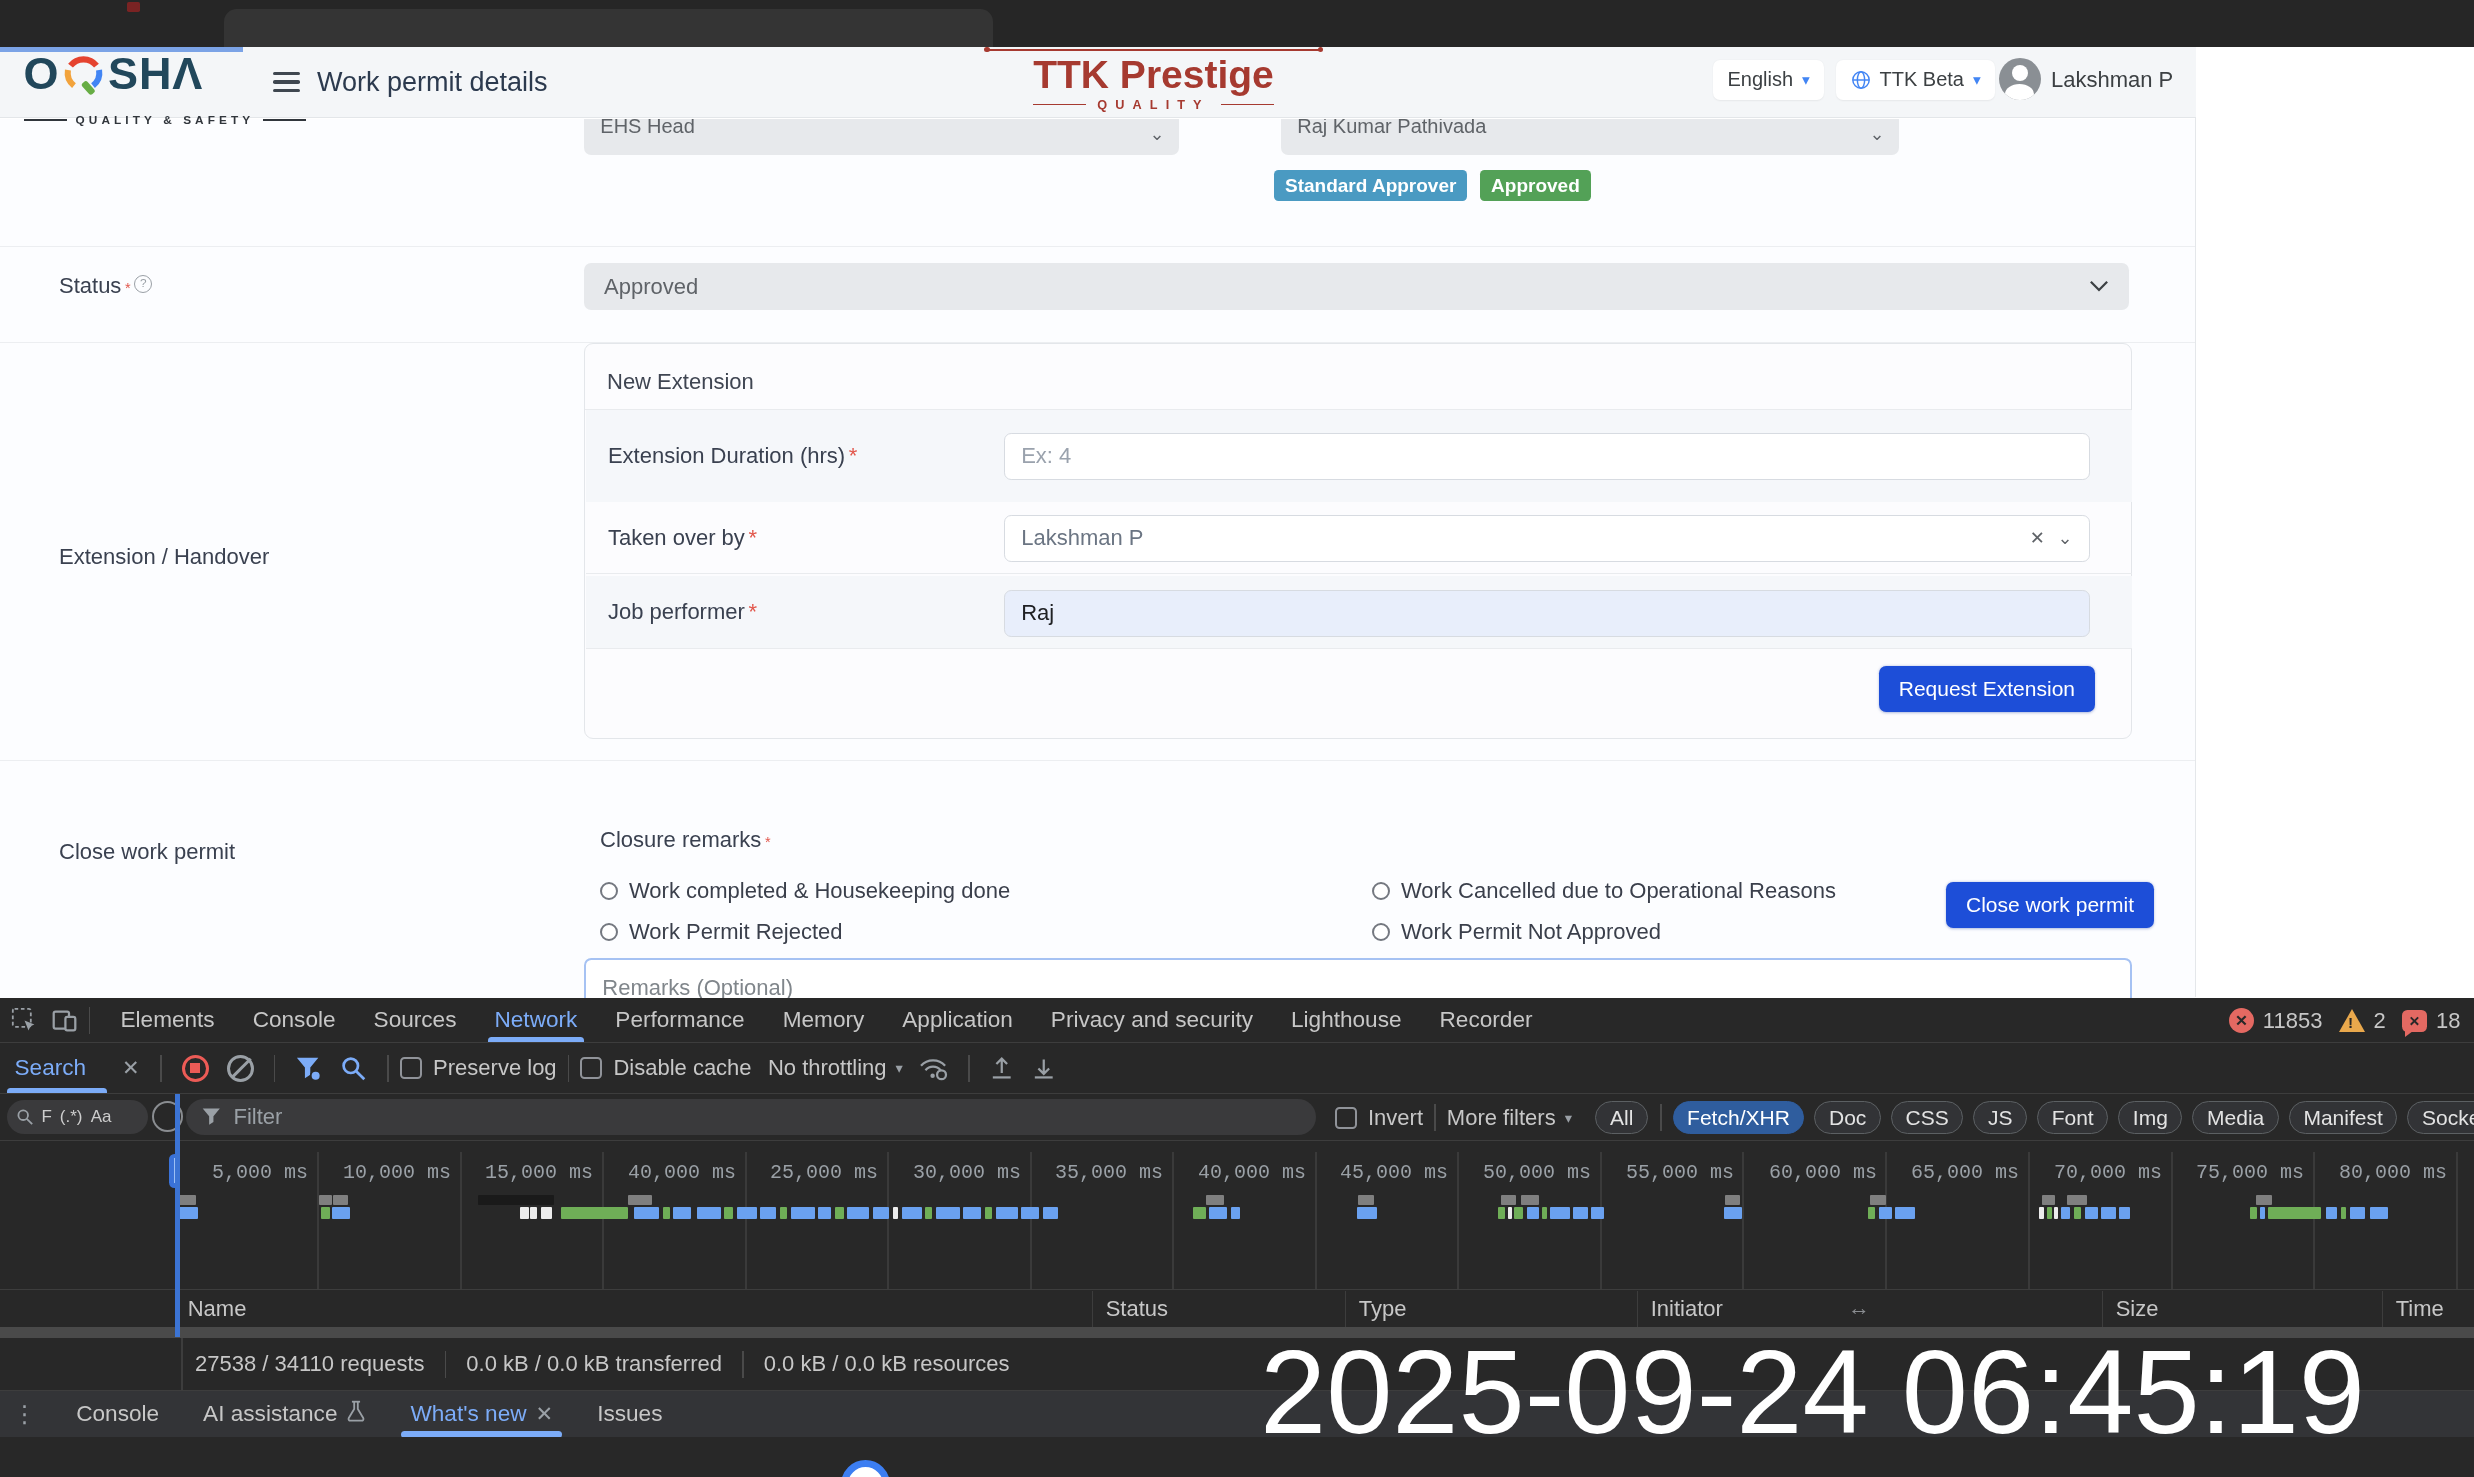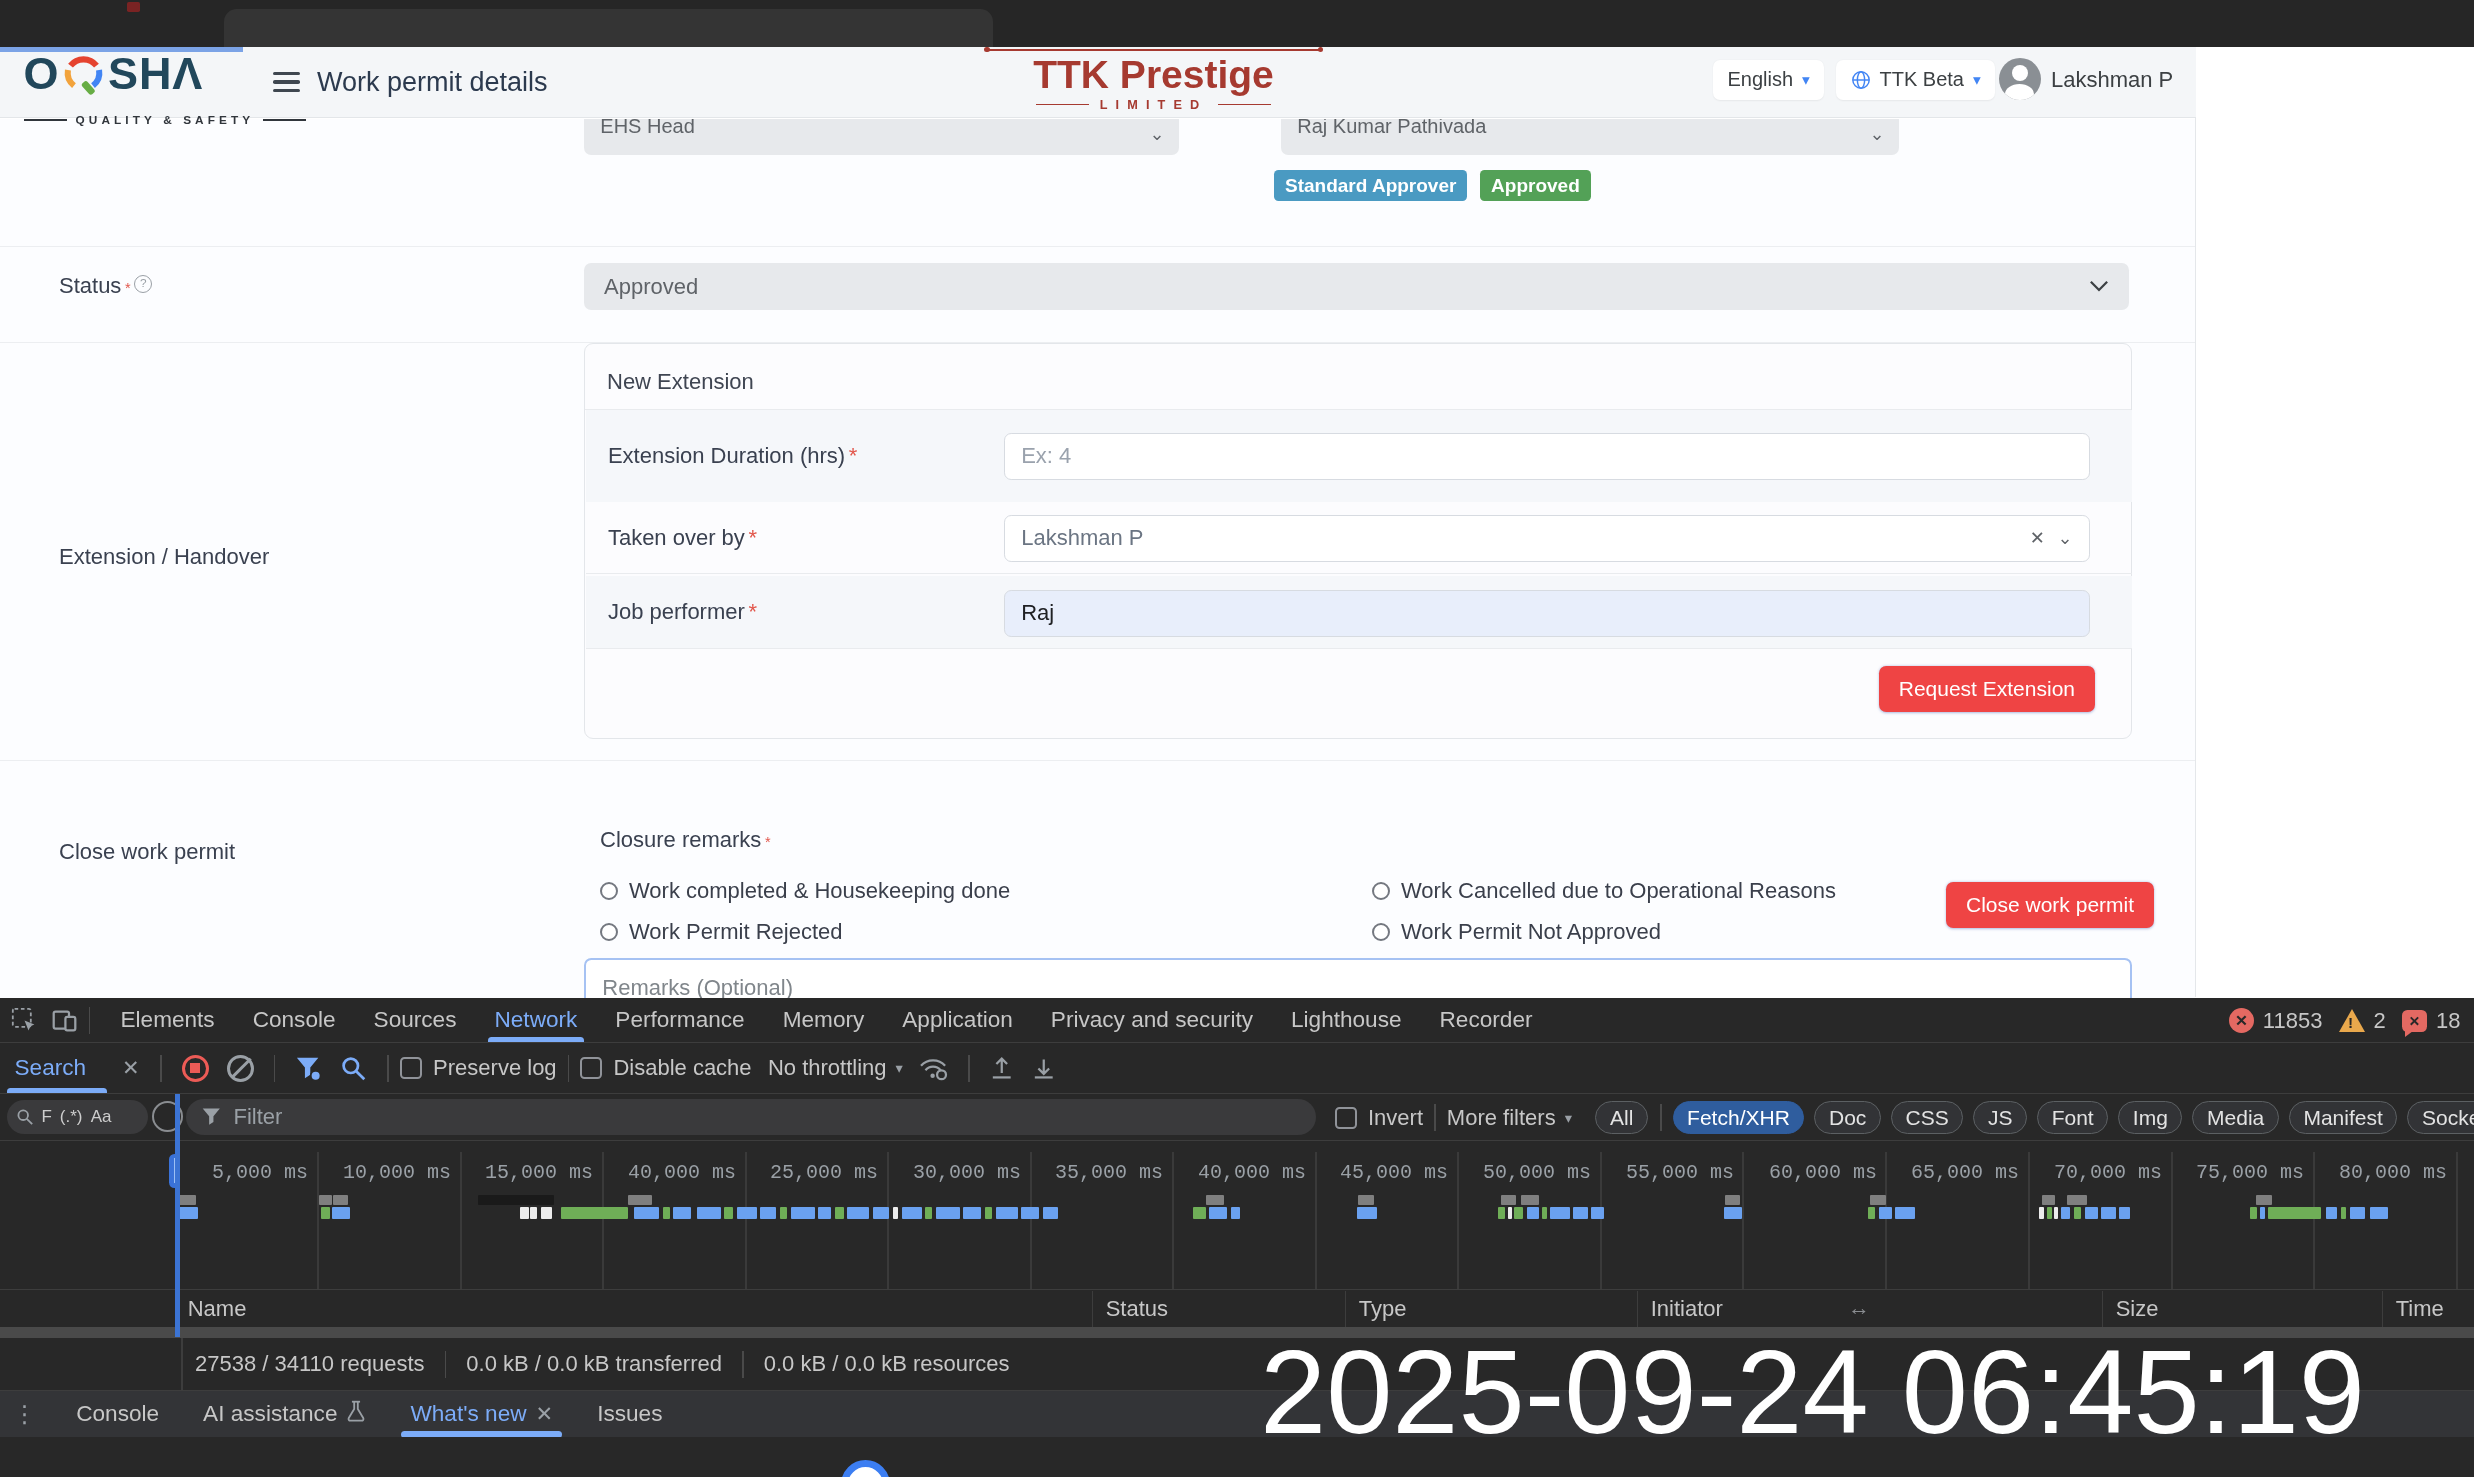--- a/index.html
+++ b/index.html
@@ -64,21 +64,21 @@
   .card-title { position:absolute; left:22px; top:25px; font-size:22px; color:#3f4552; }
   .card-div { position:absolute; left:0; width:100%; height:0.9px; background:#e9ebee; }
   .card-row { position:absolute; left:0.9px; width:1546px; }
   .row-tint { background:#f5f7fa; }
   .card-row .field-label { position:absolute; left:22px; top:50%; transform:translateY(-50%); }
   .txt-input { position:absolute; left:418px; width:1086px; height:47px; border:0.9px solid #d7dbe1; border-radius:7.2px; background:#fff; font-size:22px; color:#202124; padding:0 16.3px; font-family:"Liberation Sans",sans-serif; }
   .txt-input::placeholder { color:#9aa2ad; }
   .sel-box { position:absolute; left:418px; width:1086px; height:47px; border:0.9px solid #d7dbe1; border-radius:7.2px; background:#fff; display:flex; align-items:center; padding:0 16.3px; font-size:22px; color:#6b7583; }
   .sel-icons { margin-left:auto; display:flex; align-items:center; gap:12.7px; color:#5f6368; font-size:18px; }
   .autofill { background:#e8eefb !important; }
-  .btn-blue { position:absolute; background:#ef4444; color:#fff; font-size:21px; border:none; border-radius:7.2px; padding:11px 20px; box-shadow:0 0.9px 2.7px rgba(30,60,160,.35); font-family:"Liberation Sans",sans-serif; }
+  .btn-blue { position:absolute; background:#1d4ed8; color:#fff; font-size:21px; border:none; border-radius:7.2px; padding:11px 20px; box-shadow:0 0.9px 2.7px rgba(30,60,160,.35); font-family:"Liberation Sans",sans-serif; }
 
   .radio-grid { position:absolute; left:600px; top:759px; display:grid; grid-template-columns:772px auto; row-gap:14.5px; }
   .radio-item { display:flex; align-items:center; gap:11px; font-size:22px; color:#3a3f4b; }
   .radio-dot { width:18px; height:18px; border:2.3px solid #747880; border-radius:50%; background:#fff; flex:none; }
 
   .remarks-wrap { position:absolute; left:584px; top:839px; width:1548px; height:118px; }
   .remarks-ta { width:100%; height:100%; border:2.7px solid #a6c2f3; border-radius:7.2px; background:#fff; resize:none; font-size:22px; color:#202124; padding:14.5px 16.3px; font-family:"Liberation Sans",sans-serif; }
   .remarks-ta::placeholder { color:#80868b; }
 
   
@@ -265,21 +265,21 @@
       </div>
       <div class="hamburger">
           <span></span>
           <span></span>
           <span></span>
         </div>
       <div class="nav-title">Work permit details</div>
       <div class="ttk-logo">
         <div class="ttk-topline"></div>
         <div class="ttk-name">TTK Prestige</div>
-        <div class="ttk-sub">LIMITED</div>
+        <div class="ttk-sub">QUALITY</div>
       </div>
       <div class="hdr-pill" style="left:1713px;">
         <span>English</span>
         <span class="pill-caret">▾</span>
       </div>
       <div class="hdr-pill" style="left:1836px;">
         <svg width="20" height="20" viewBox="0 0 22 22" fill="none" stroke="#4285f4" stroke-width="1.6">
             <circle cx="11" cy="11" r="9"></circle>
             <ellipse cx="11" cy="11" rx="4" ry="9"></ellipse>
             <path d="M2 11h18"></path>

